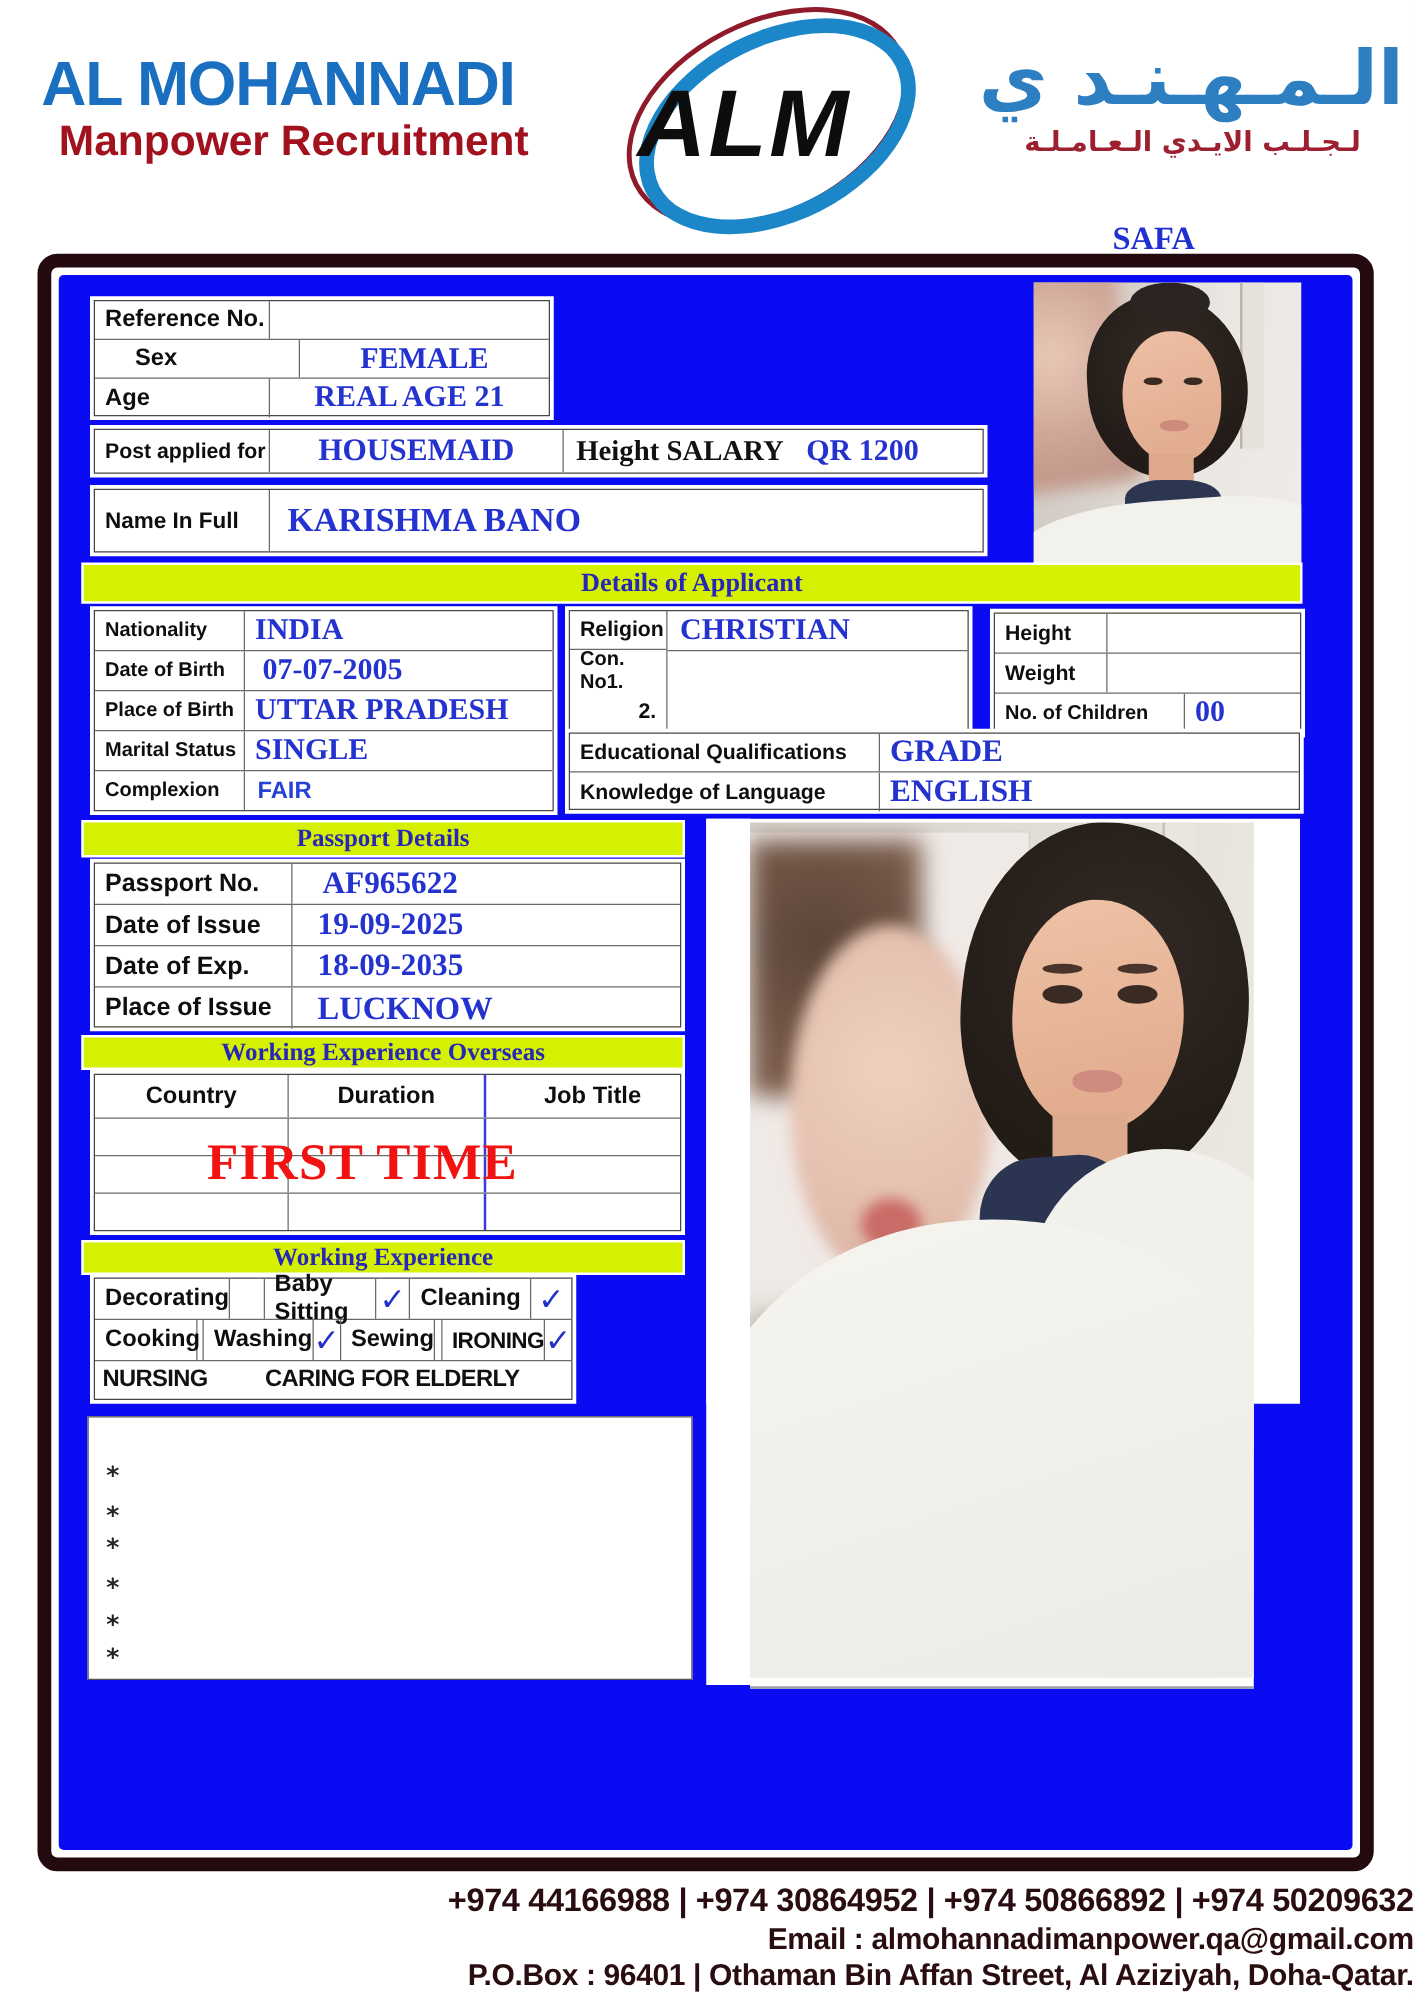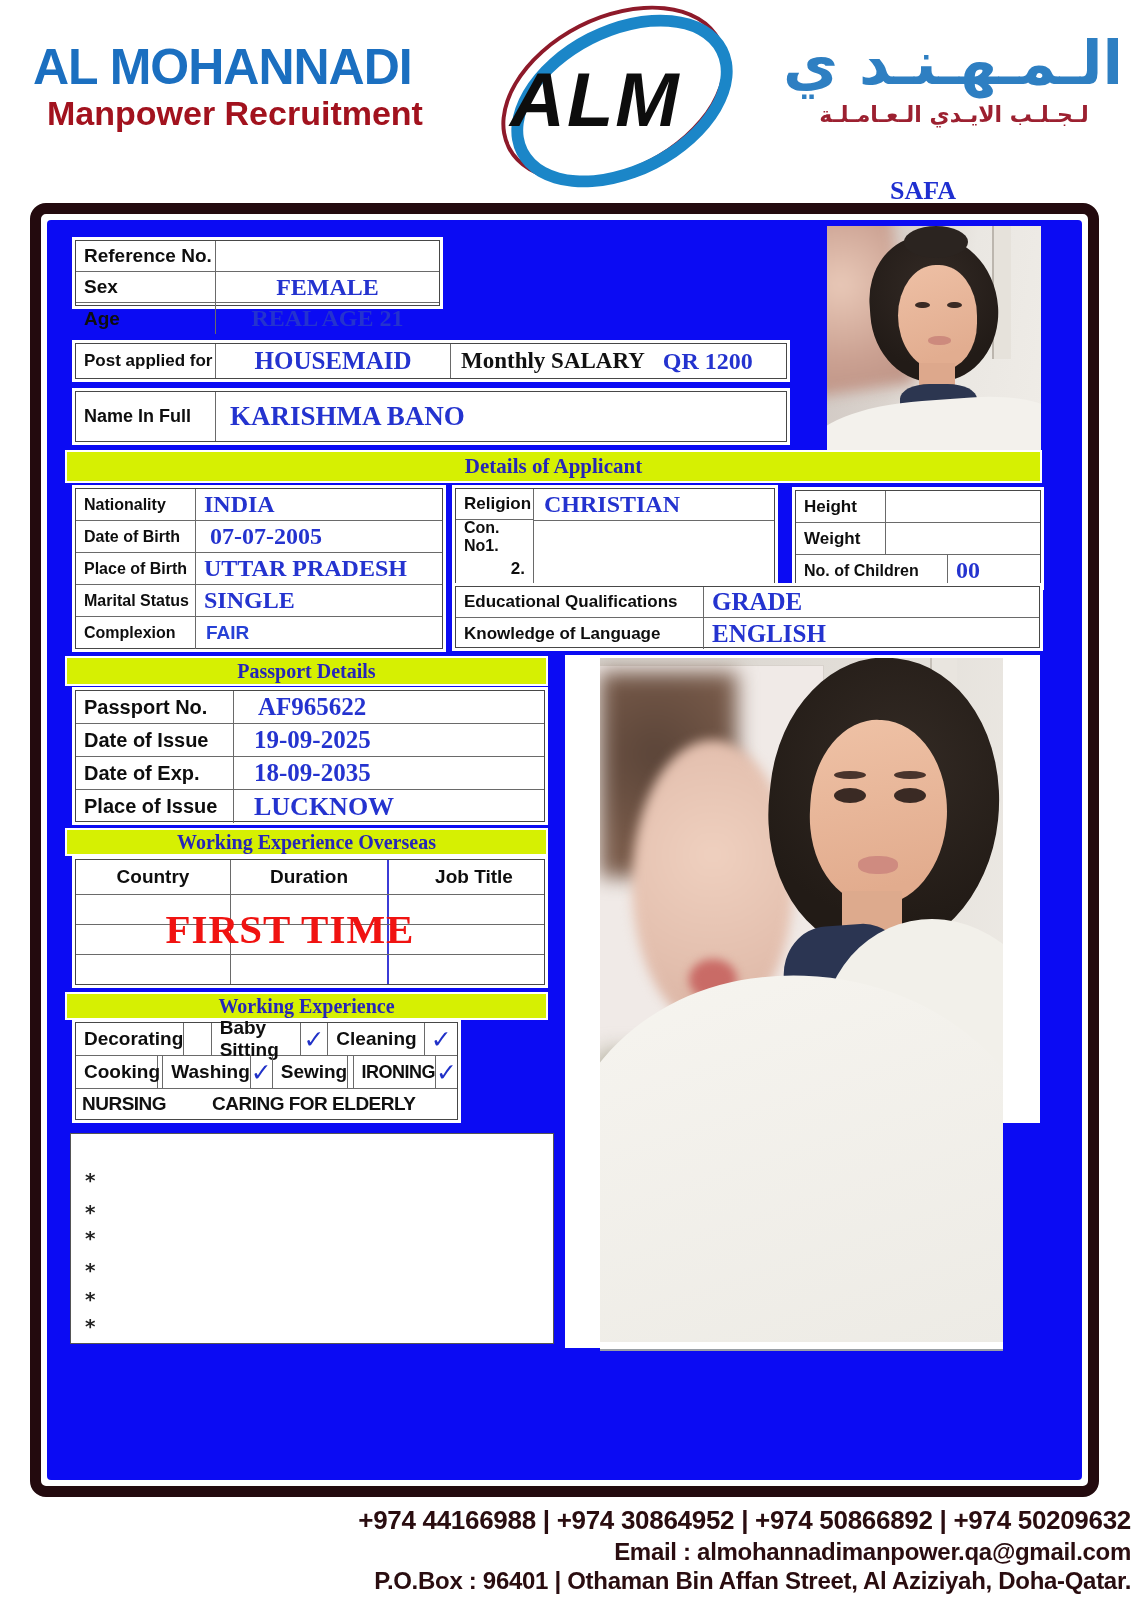--- a/index.html
+++ b/index.html
@@ -78,41 +78,41 @@
   </div>
 
   <div class="abs arabic-title">الـمـهـنـد ي</div>
   <div class="abs arabic-subtitle">لـجـلـب الايـدي الـعـامـلـة</div>
   <div class="abs safa">SAFA</div>
 
   <div class="abs board">
     <div class="board-blue"></div>
   </div>
 
-  <div class="abs tbl" style="left:75px;top:240px;width:365px;height:66px;">
+  <div class="abs tbl" style="left:75px;top:240px;width:365px;height:93px;">
     <div class="trow" style="height:31px;">
       <div class="lbl" style="width:140px;font-size:19px;">Reference No.</div>
       <div class="val center" style="flex:1;font-size:23px;"></div>
     </div>
     <div class="trow" style="height:31px;">
-      <div class="lbl" style="width:140px;font-size:19px;">Sex</div>
+      <div class="lbl" style="width:140px;font-size:19px;margin-left:24px;">Sex</div>
       <div class="val center" style="flex:1;font-size:24px;">FEMALE</div>
     </div>
     <div class="trow" style="height:31px;">
       <div class="lbl" style="width:140px;font-size:19px;">Age</div>
       <div class="val center" style="flex:1;font-size:24px;">REAL AGE 21</div>
     </div>
   </div>
 
   <div class="abs tbl" style="left:75px;top:343px;width:712px;height:36px;">
     <div class="trow" style="height:100%;">
       <div class="lbl" style="width:140px;font-size:17px;">Post applied for</div>
       <div class="val center" style="width:235px;font-size:25px;border-right:1px solid #6a6a6a;">HOUSEMAID</div>
       <div style="flex:1;display:flex;align-items:center;padding-left:10px;gap:18px;">
-        <span style="font-family:'Liberation Serif',serif;font-weight:700;font-size:23px;color:#111;">Monthly SALARY</span>
+        <span style="font-family:'Liberation Serif',serif;font-weight:700;font-size:23px;color:#111;">Height SALARY</span>
         <span style="font-family:'Liberation Serif',serif;font-weight:700;font-size:24px;color:#2433cf;">QR 1200</span>
       </div>
     </div>
   </div>
 
   <div class="abs tbl" style="left:75px;top:391px;width:712px;height:51px;">
     <div class="trow" style="height:100%;">
       <div class="lbl" style="width:140px;font-size:18px;">Name In Full</div>
       <div class="val" style="flex:1;font-size:27px;padding-left:14px;">KARISHMA BANO</div>
     </div>

